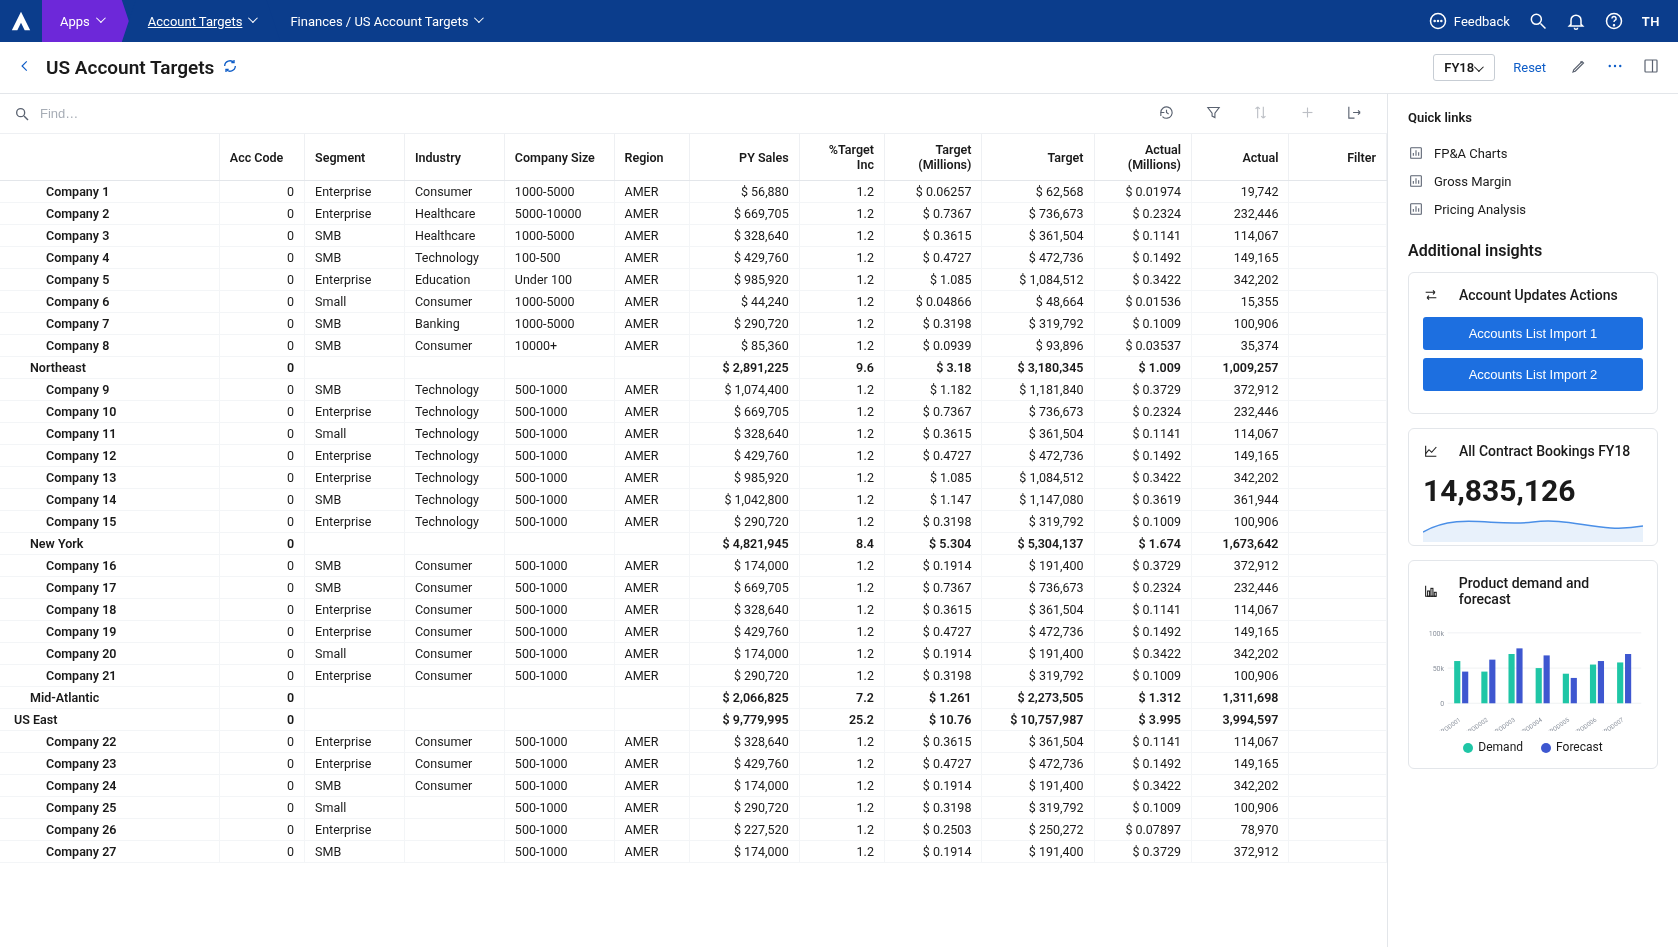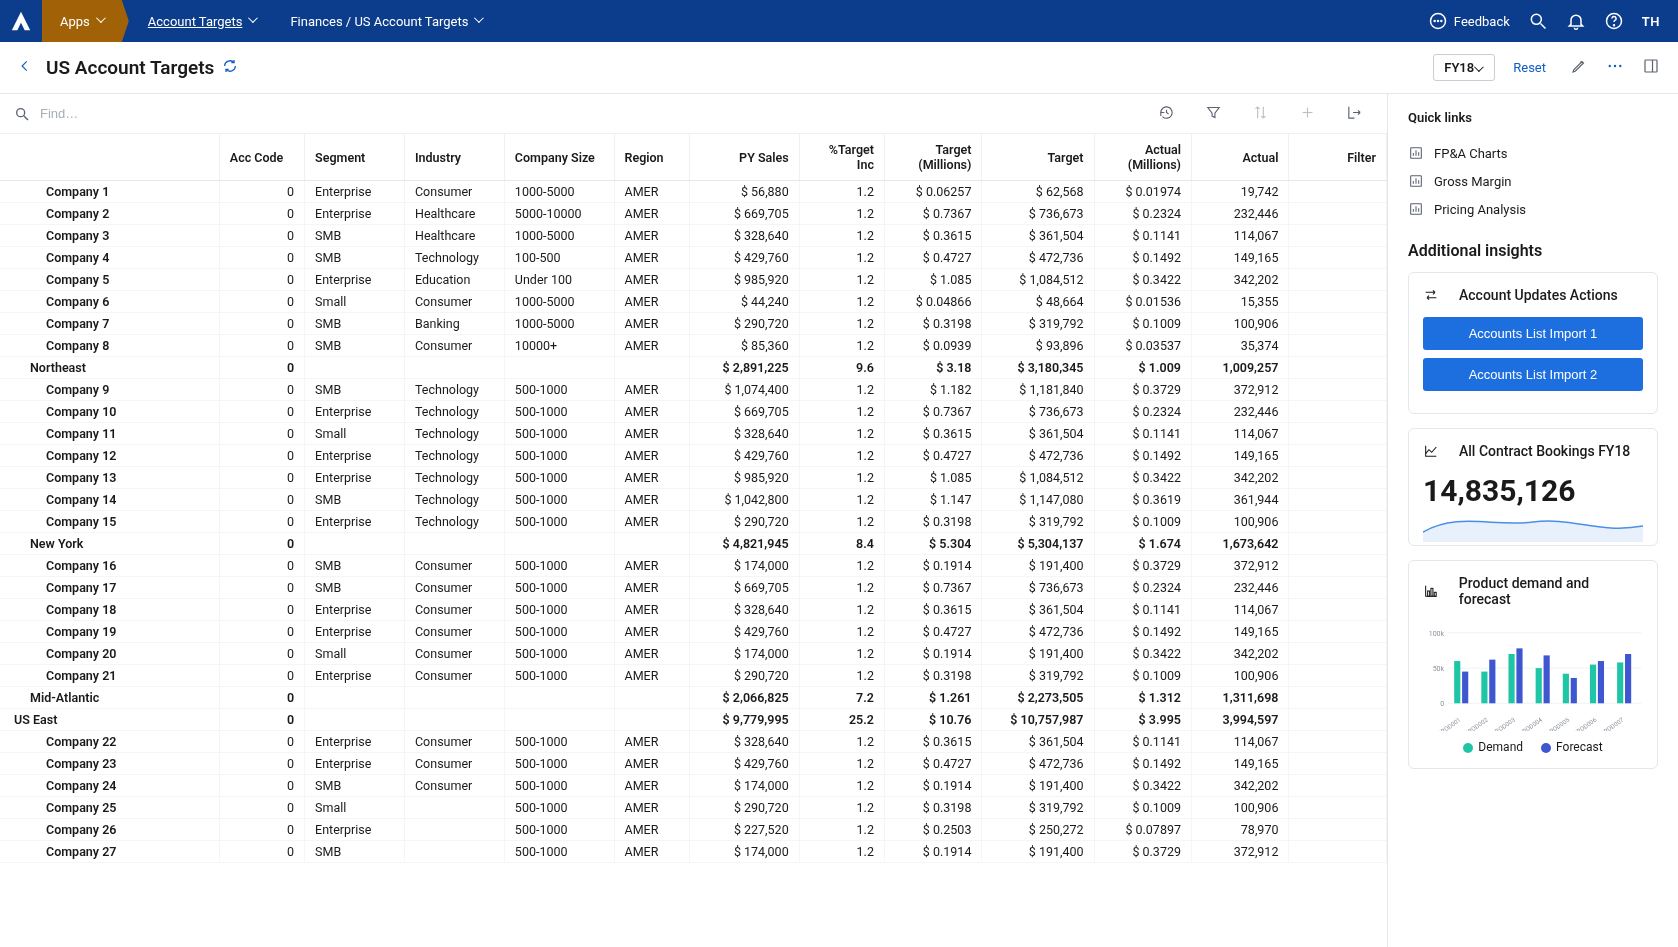--- a/index.html
+++ b/index.html
@@ -1,20 +1,20 @@
 <!DOCTYPE html>
 <html><head>
 <meta charset="utf-8">
 <style>
 * { box-sizing: border-box; margin: 0; padding: 0; }
 body { font-family: -apple-system, BlinkMacSystemFont, "Segoe UI", Roboto, sans-serif; font-size: 13px; color: #1a1a1a; background: #fff; overflow: hidden; }
 .topbar { background: #0B3D8C; height: 42px; display: flex; align-items: center; color: #fff; }
 .logo { width: 42px; height: 42px; display:flex; align-items:center; justify-content:center; background:#0B3D8C; }
 .logo svg { width: 22px; height: 22px; fill:#fff; }
-.apps-tab { background: #a16207; height: 42px; padding: 0 18px; display:flex; align-items:center; gap:6px; font-size:13px; position:relative; clip-path: polygon(0 0, calc(100% - 14px) 0, 100% 100%, 0 100%); padding-right:30px; }
+.apps-tab { background: #6d28d9; height: 42px; padding: 0 18px; display:flex; align-items:center; gap:6px; font-size:13px; position:relative; clip-path: polygon(0 0, calc(100% - 14px) 0, 100% 100%, 0 100%); padding-right:30px; }
 .bc1 { background:#0B3D8C; height:42px; display:flex; align-items:center; padding: 0 22px 0 26px; margin-left:-14px; clip-path: polygon(14px 0, calc(100% - 14px) 0, 100% 100%, 0 100%); font-size:13px; gap:6px; }
 .bc1 .u { text-decoration: underline; }
 .bc2 { background:#0B3D8C; height:42px; display:flex; align-items:center; padding: 0 20px 0 10px; font-size:13px; gap:6px; }
 .top-spacer { flex:1; }
 .top-actions { display:flex; align-items:center; gap:18px; padding-right:18px; }
 .top-actions .item { display:flex; align-items:center; gap:6px; font-size:13px; cursor:pointer; }
 .top-icon { width:20px; height:20px; stroke:#fff; fill:none; stroke-width:1.8; }
 .avatar { font-weight:600; font-size:14px; letter-spacing:0.5px; }
 .chev { width:10px; height:10px; }
 .chev::after { content:""; display:block; width:6px; height:6px; border-right:1.5px solid currentColor; border-bottom:1.5px solid currentColor; transform: rotate(45deg) translateY(-2px); }

